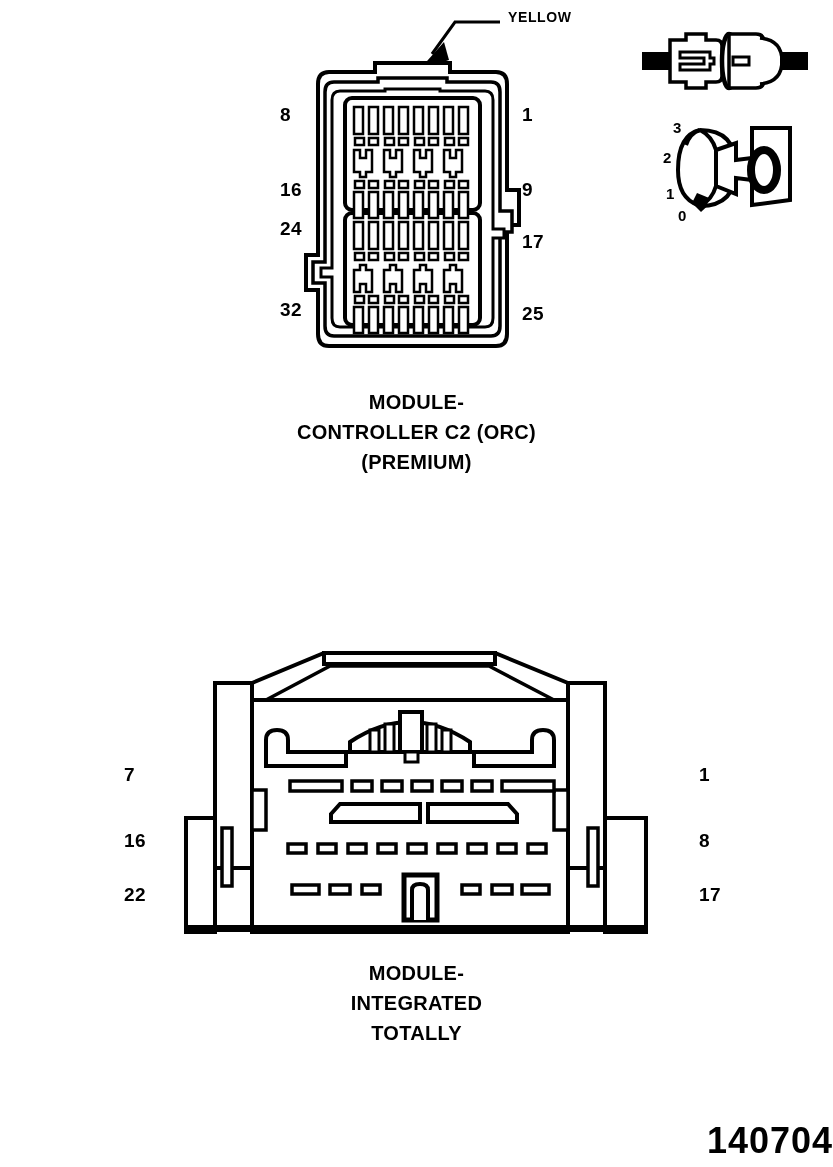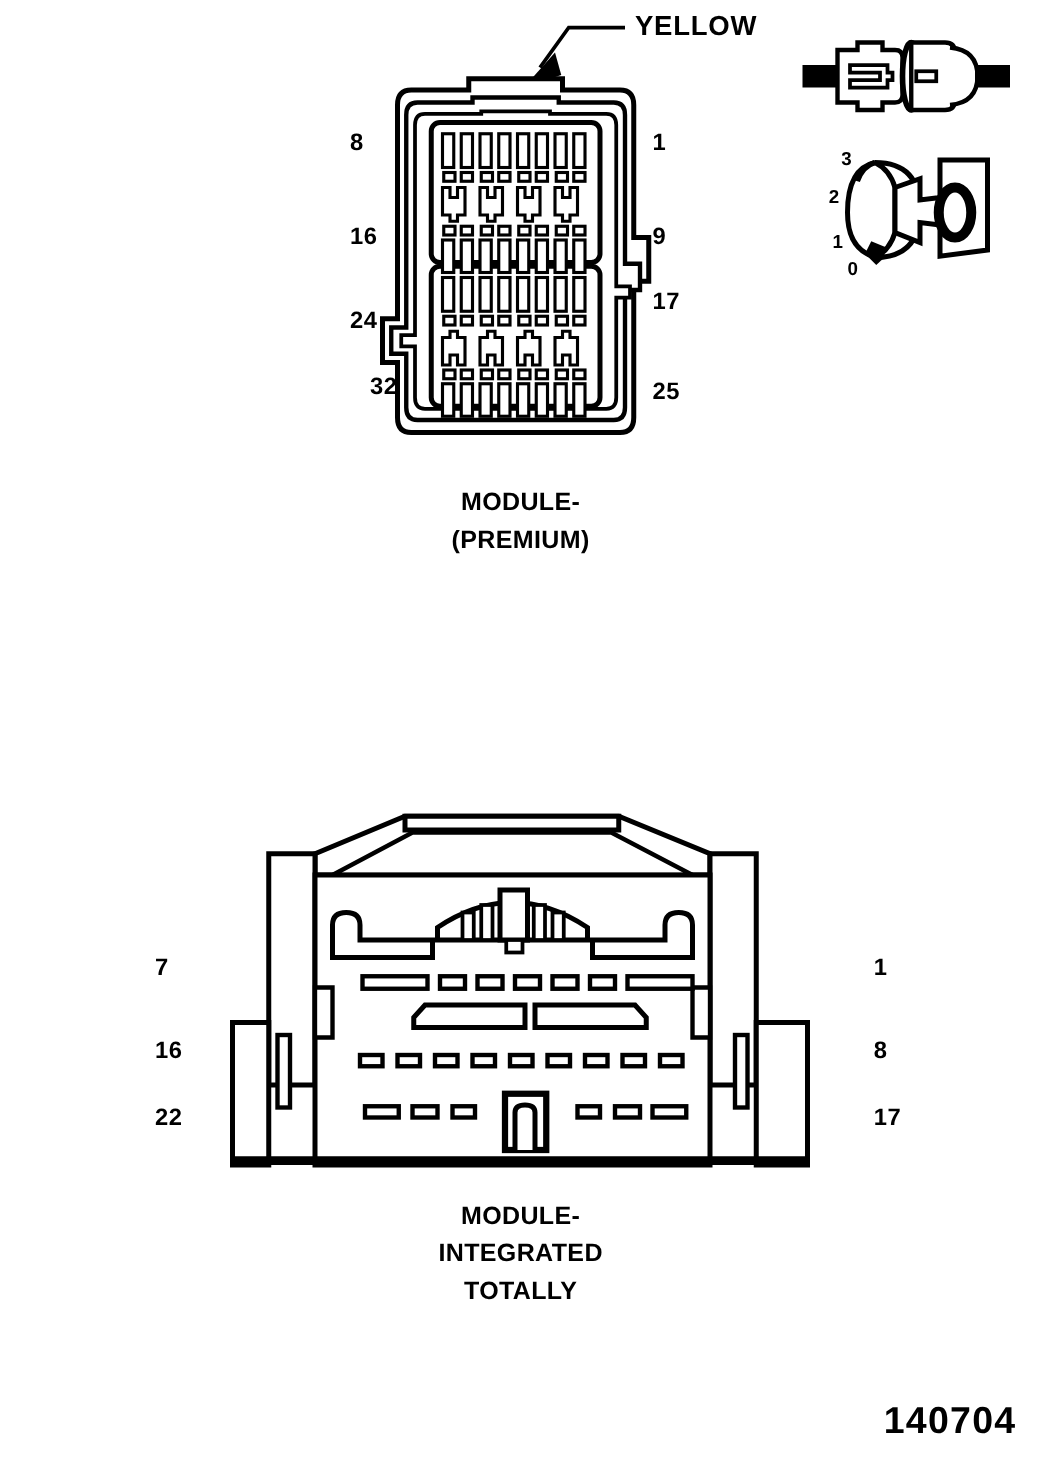--- a/index.html
+++ b/index.html
@@ -30,36 +30,36 @@
     line-height: 1;
   }
   .pinnum {
     font-size: 19px;
     letter-spacing: 0.5px;
   }
   .keynum {
     font-size: 15px;
   }
   .wirelabel {
-    font-size: 22px;
+    font-size: 14px;
     letter-spacing: 0.6px;
   }
   .caption {
     position: absolute;
     text-align: center;
     font-weight: bold;
     font-size: 20px;
     line-height: 30px;
     letter-spacing: 0.3px;
     white-space: nowrap;
   }
   .figno {
     position: absolute;
     font-weight: bold;
-    font-size: 30px;
+    font-size: 36px;
     letter-spacing: 1px;
     text-align: right;
   }
   .cap-line { display: block; }
 </style>
 </head>
 <body>
 
 <svg id="sheet" viewBox="0 0 833 1167">
   <defs>
@@ -325,35 +325,36 @@
     <path d="M412,920 L412,890 Q412,884 420,884 Q428,884 428,890 L428,920" fill="#fff" stroke="#000" stroke-width="4"></path>
 
     <path d="M186,925 L646,925 L646,932 L186,932 Z" fill="#000"></path>
   </g>
 </svg>
 
 <div class="lbl wirelabel" style="left:508px; top:10px;">YELLOW</div>
 
 <div class="lbl pinnum" style="left:280px; top:105px;">8</div>
 <div class="lbl pinnum" style="left:280px; top:180px;">16</div>
-<div class="lbl pinnum" style="left:280px; top:247px;">24</div>
-<div class="lbl pinnum" style="left:280px; top:300px;margin-left:16px;">32</div>
+<div class="lbl pinnum" style="left:280px; top:219px;">24</div>
+<div class="lbl pinnum" style="left:280px; top:300px;">32</div>
 
 <div class="lbl pinnum" style="left:522px; top:105px;">1</div>
 <div class="lbl pinnum" style="left:522px; top:180px;">9</div>
 <div class="lbl pinnum" style="left:522px; top:232px;">17</div>
 <div class="lbl pinnum" style="left:522px; top:304px;">25</div>
 
 <div class="lbl keynum" style="left:673px; top:120px;">3</div>
 <div class="lbl keynum" style="left:663px; top:150px;">2</div>
 <div class="lbl keynum" style="left:666px; top:186px;">1</div>
 <div class="lbl keynum" style="left:678px; top:208px;">0</div>
 
 <div class="caption" style="left:0px; top:387px; width:833px;">
   <span class="cap-line">MODULE-</span>
+  <span class="cap-line">CONTROLLER C2 (ORC)</span>
   <span class="cap-line">(PREMIUM)</span>
 </div>
 
 <div class="lbl pinnum" style="left:124px; top:765px;">7</div>
 <div class="lbl pinnum" style="left:124px; top:831px;">16</div>
 <div class="lbl pinnum" style="left:124px; top:885px;">22</div>
 
 <div class="lbl pinnum" style="left:699px; top:765px;">1</div>
 <div class="lbl pinnum" style="left:699px; top:831px;">8</div>
 <div class="lbl pinnum" style="left:699px; top:885px;">17</div>

